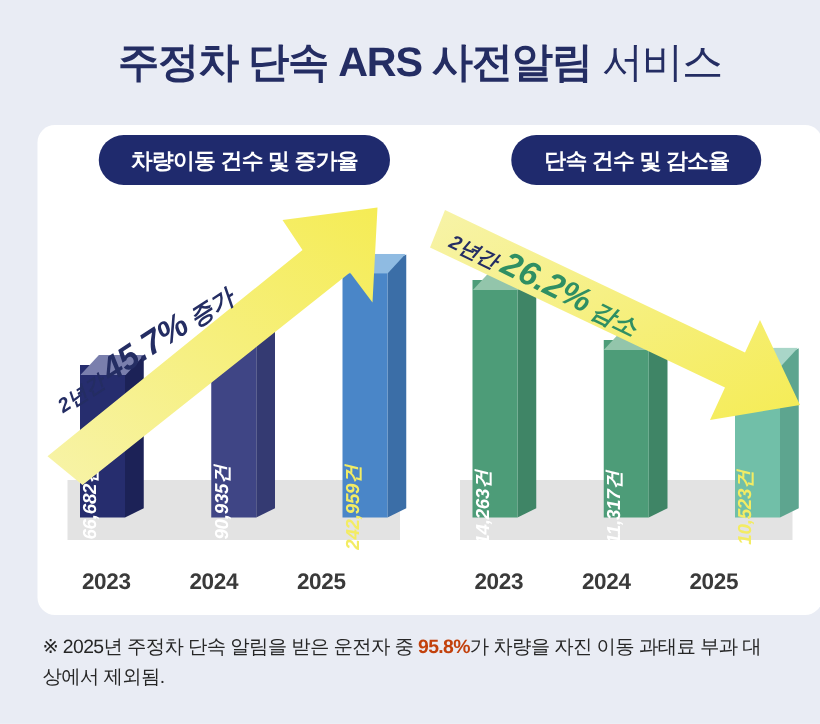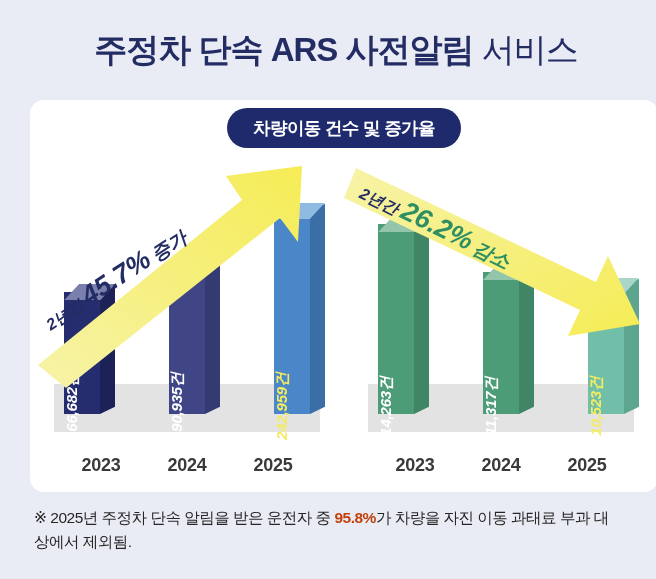--- a/index.html
+++ b/index.html
@@ -165,21 +165,22 @@
     z-index: 3;
   }
 
   
   .years {
     position: absolute;
     left: 0;
     right: 0;
     bottom: 14px;
     display: flex;
-    justify-content: center;
+    justify-content: flex-start;
+    padding-left: 12px;
   }
   .year {
     width: 86px;
     text-align: center;
     font-size: 18px;
     font-weight: bold;
     color: #3a3a3a;
     letter-spacing: -0.3px;
   }
 
@@ -274,20 +275,21 @@
   <div class="title-text">
     <span>주정차 단속 ARS 사전알림</span>
     <span class="light">서비스</span>
   </div>
 </div>
 
 <div class="card">
 
   <div class="pill-row">
     <div class="pill">차량이동 건수 및 증가율</div>
+    <div class="pill">단속 건수 및 감소율</div>
   </div>
 
   <div class="panes">
 
     <div class="pane">
       <div class="floor"></div>
 
       <div class="arrow-wrap">
         <svg class="arrow-svg" width="310" height="240" viewBox="0 0 310 240">
           <defs>

